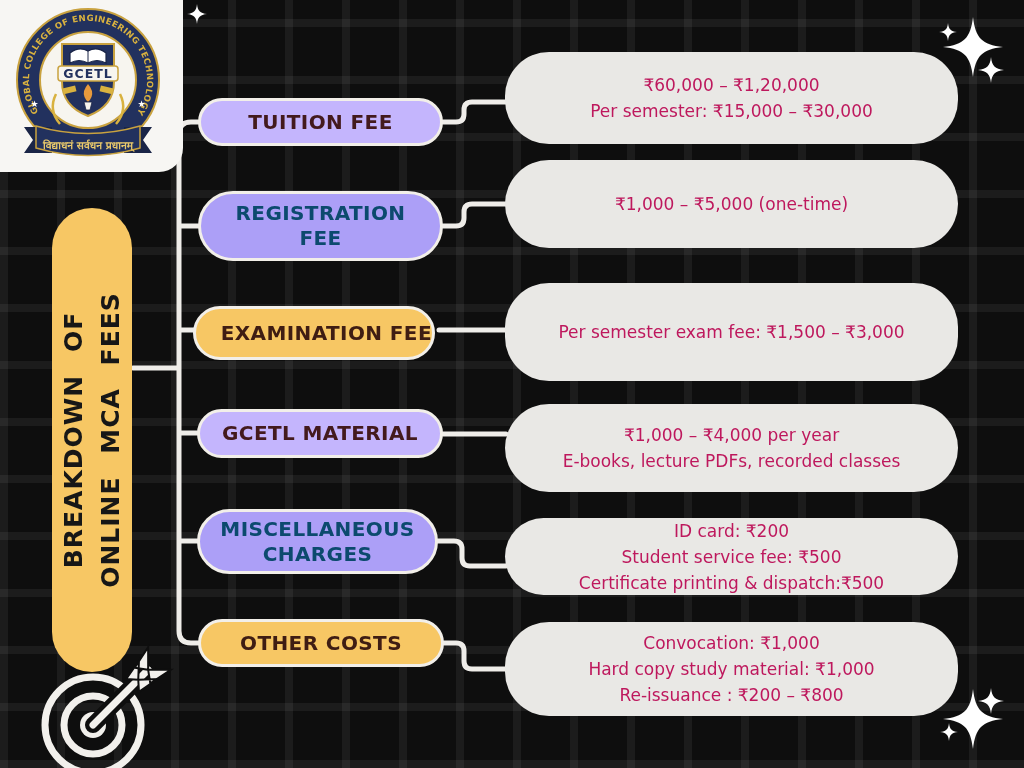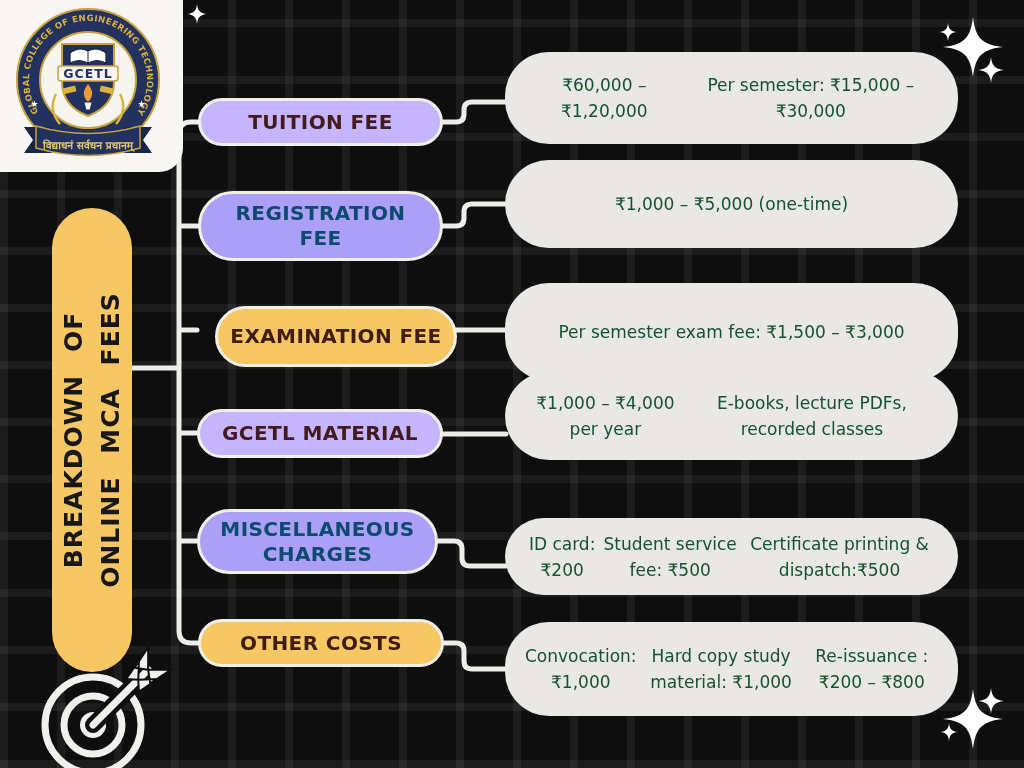--- a/index.html
+++ b/index.html
@@ -28,34 +28,34 @@
     border:3px solid #F2EFE9;border-radius:999px;box-sizing:border-box;
     font-weight:bold;font-size:20px;letter-spacing:.4px;text-align:center;line-height:25px;
     white-space:nowrap;
   }
   .pill.wrap{white-space:normal;padding:0 26px;}
   .pill-red{background:#c4b5fd;color:#431A1D;}
   .pill-purple{background:#AC9FF7;color:#0c4a6e;}
   .pill-yellow{background:#F7C764;color:#3F1D13;}
   .p1{left:198px;top:98px;width:245px;height:48px;}
   .p2{left:198px;top:191px;width:245px;height:70px;}
-  .p3{left:215px;top:306px;width:242px;height:61px;}
+  .p3{left:193px;top:306px;width:242px;height:54px;justify-content:flex-end;}
   .p4{left:197px;top:409px;width:246px;height:49px;}
   .p5{left:197px;top:509px;width:241px;height:65px;}
   .p6{left:198px;top:619px;width:246px;height:48px;}
   
   .bubble{
     position:absolute;z-index:2;background:#E9E8E5;border-radius:44px;box-sizing:border-box;
-    display:flex;flex-direction:row;align-items:center;justify-content:center;
-    text-align:center;font-size:17px;line-height:26px;color:#14532d;padding:0 20px;
+    display:flex;flex-direction:column;align-items:center;justify-content:center;
+    text-align:center;font-size:17px;line-height:26px;color:#be185d;padding:0 20px;
   }
   .b1{left:505px;top:52px;width:453px;height:92px;}
   .b2{left:505px;top:160px;width:453px;height:88px;}
   .b3{left:505px;top:283px;width:453px;height:98px;}
-  .b4{left:505px;top:372px;width:453px;height:88px;}
+  .b4{left:505px;top:404px;width:453px;height:88px;}
   .b5{left:505px;top:518px;width:453px;height:77px;}
   .b6{left:505px;top:622px;width:453px;height:94px;}
 </style>
 </head>
 <body>
 
 <svg class="overlay" width="1024" height="768" viewBox="0 0 1024 768">
   <defs>
     <path id="spark" d="M0 -1 C 0.08 -0.3 0.3 -0.08 1 0 C 0.3 0.08 0.08 0.3 0 1 C -0.08 0.3 -0.3 0.08 -1 0 C -0.3 -0.08 -0.08 -0.3 0 -1 Z"></path>
   </defs>

